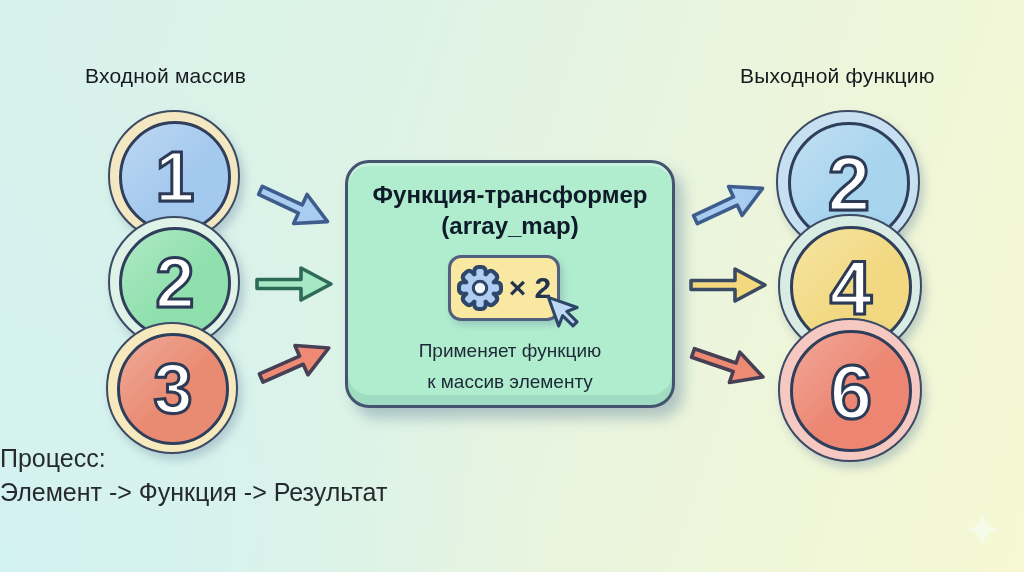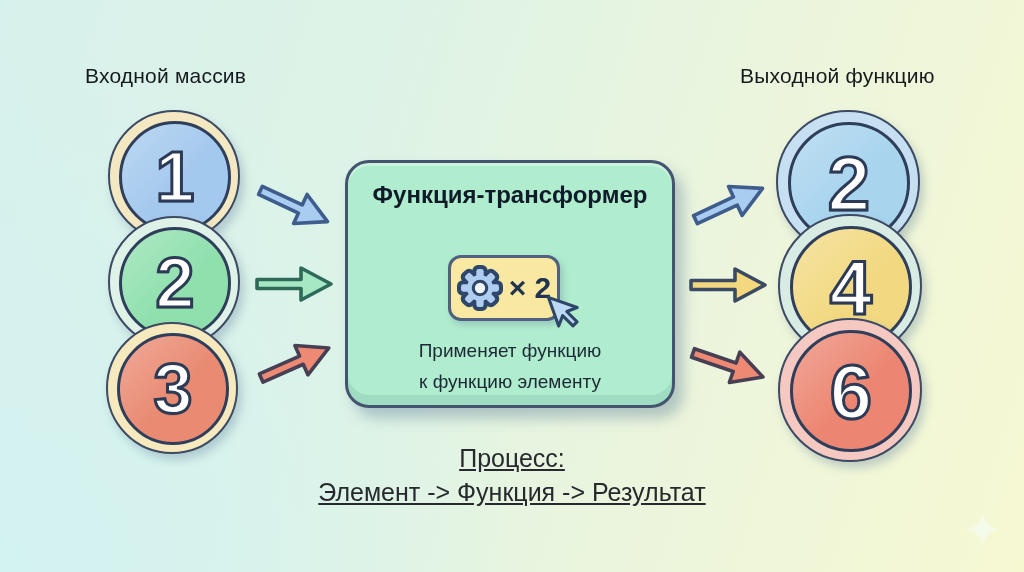--- a/index.html
+++ b/index.html
@@ -65,21 +65,21 @@
     position:absolute;left:0;top:172px;width:100%;
     text-align:center;font-size:19px;font-weight:500;color:#1d2936;
     line-height:31px;
   }
   
   .arrow{position:absolute;width:80px;height:44px;}
   .arrow path{stroke-width:3.6;stroke-linejoin:round;stroke-linecap:round;}
   
   .process{
     position:absolute;left:0;top:441px;width:100%;
-    text-align:center;font-size:25px;color:#262a2e;line-height:34px;text-decoration:underline;
+    font-size:25px;color:#262a2e;line-height:34px;
   }
   .sparkle{position:absolute;left:964px;top:511px;width:37px;height:37px;opacity:.8;}
 </style>
 </head>
 <body>
 
 <div class="canvas">
 
   <div class="array-title" style="left:85px;top:64px;">Входной массив</div>
   <div class="array-title" style="left:740px;top:64px;">Выходной функцию</div>
@@ -132,20 +132,21 @@
   <svg class="arrow" style="left:688px;top:263px;" viewBox="0 0 80 44">
     <path d="M3 17.5 H47 V6 L77 22 L47 38 V26.5 H3 Z" style="fill: rgb(244, 216, 126); stroke: rgb(59, 74, 99);"></path>
   </svg>
   <svg class="arrow" style="left:688px;top:343px;transform:rotate(19deg);" viewBox="0 0 80 44">
     <path d="M3 17.5 H47 V6 L77 22 L47 38 V26.5 H3 Z" style="fill: rgb(238, 138, 116); stroke: rgb(71, 64, 85);"></path>
   </svg>
 
   <div class="func-box" style="background-color: rgb(176, 236, 206); border-color: rgb(68, 84, 110); padding-left: 40px;">
     <div class="func-title">
       <div>Функция-трансформер</div>
+      <div>(array_map)</div>
     </div>
 
     <div class="chip" style="background-color: rgb(248, 232, 162); border-color: rgb(80, 96, 126);">
       <svg width="46" height="46" viewBox="0 0 48 48">
         <g stroke-width="6" stroke-linejoin="round" style="fill: rgb(46, 70, 104); stroke: rgb(46, 70, 104);">
           <rect x="19" y="3" width="10" height="42" rx="3"></rect>
           <rect x="19" y="3" width="10" height="42" rx="3" transform="rotate(45 24 24)"></rect>
           <rect x="19" y="3" width="10" height="42" rx="3" transform="rotate(90 24 24)"></rect>
           <rect x="19" y="3" width="10" height="42" rx="3" transform="rotate(135 24 24)"></rect>
           <circle cx="24" cy="24" r="13.5"></circle>
@@ -163,21 +164,21 @@
     </div>
 
     <div class="cursor-wrap">
       <svg width="34" height="34" viewBox="0 0 29 29">
         <path d="M2 2 L10.8 26.5 L14.2 17.6 L23 26.4 L26.5 22.9 L17.7 14.1 L26.6 10.7 Z" stroke-width="2.6" stroke-linejoin="round" style="fill: rgb(188, 216, 242); stroke: rgb(46, 70, 104);"></path>
       </svg>
     </div>
 
     <div class="func-desc">
       <div>Применяет функцию</div>
-      <div>к функцию элементу</div>
+      <div>к массив элементу</div>
     </div>
   </div>
 
   <div class="process">
     <div>Процесс:</div>
     <div>Элемент -&gt; Функция -&gt; Результат</div>
   </div>
 
   <svg class="sparkle" viewBox="0 0 36 36">
     <path d="M18 1 C19.6 11.8 24.2 16.4 35 18 C24.2 19.6 19.6 24.2 18 35 C16.4 24.2 11.8 19.6 1 18 C11.8 16.4 16.4 11.8 18 1 Z" fill="#f4fcee"></path>

